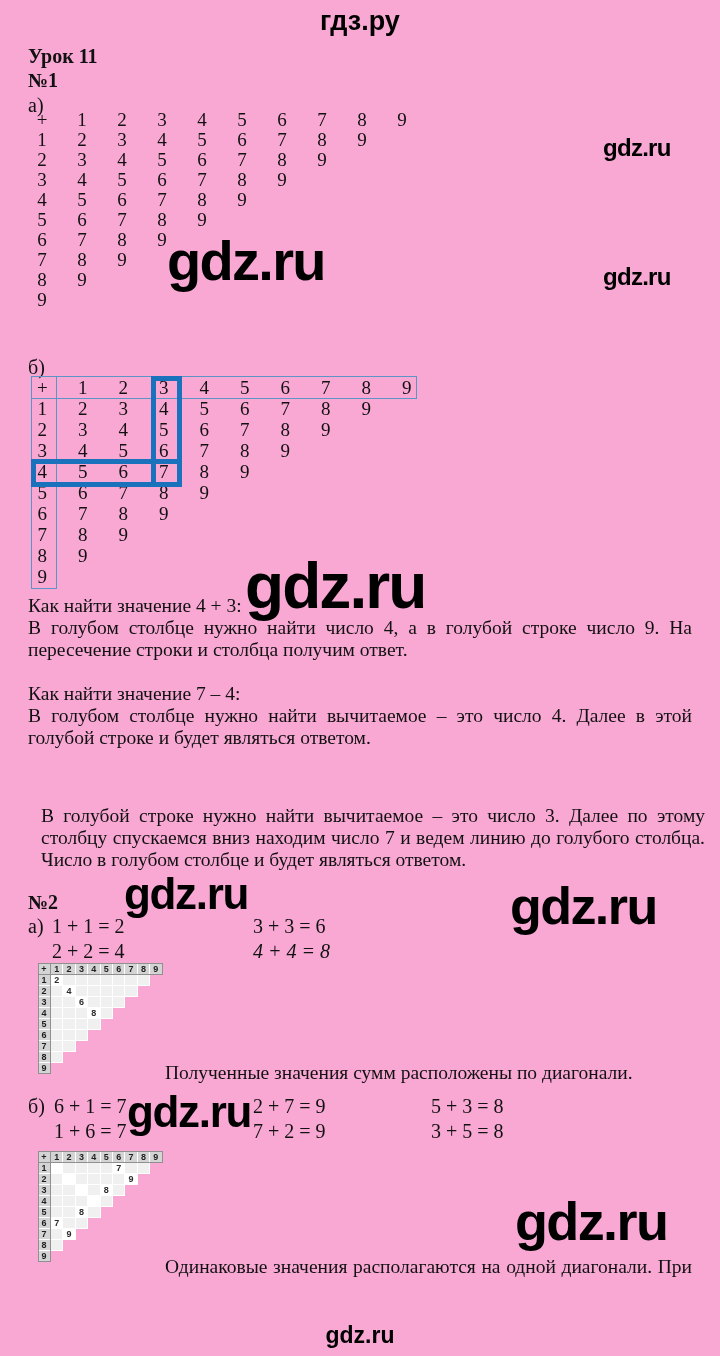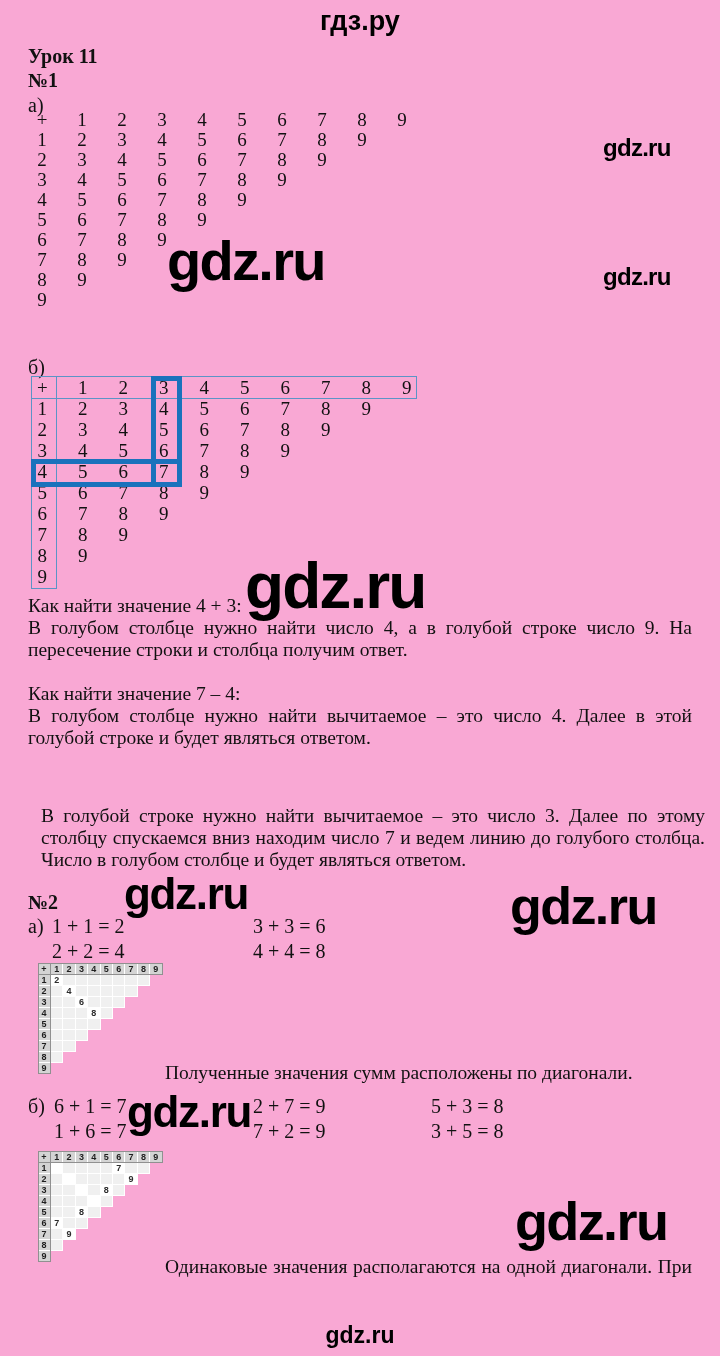--- a/index.html
+++ b/index.html
@@ -300,21 +300,21 @@
   </div>
 
   <div class="txt bold" style="left:28px;top:891px;font-size:20px;">№2</div>
   <div class="wm" style="left:124px;top:872px;font-size:44px;">gdz.ru</div>
   <div class="wm" style="left:510px;top:880px;font-size:52px;">gdz.ru</div>
 
   <div class="eq" style="left:28px;top:914px;">а)</div>
   <div class="eq" style="left:52px;top:914px;">1 + 1 = 2</div>
   <div class="eq" style="left:253px;top:914px;">3 + 3 = 6</div>
   <div class="eq" style="left:52px;top:939px;">2 + 2 = 4</div>
-  <div class="eq" style="left:253px;top:939px;">4 + 4 = 8</div>
+  <div class="eq" style="left:253px;top:939px;font-style:italic;">4 + 4 = 8</div>
 
   <div class="mini" id="grid-a">
       <div class="c h">+</div>
       <div class="c h">1</div>
       <div class="c h">2</div>
       <div class="c h">3</div>
       <div class="c h">4</div>
       <div class="c h">5</div>
       <div class="c h">6</div>
       <div class="c h">7</div>

